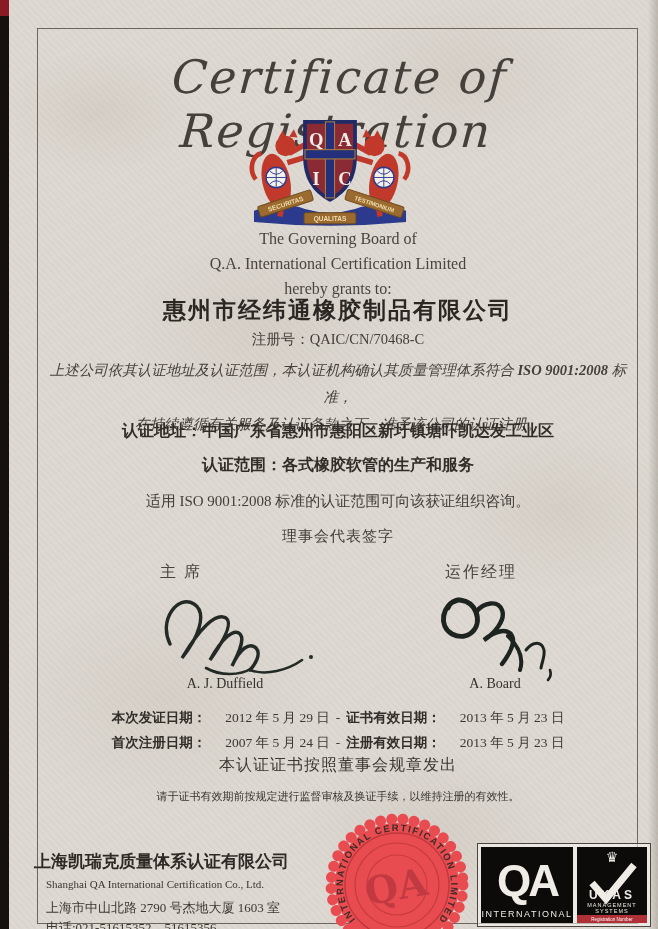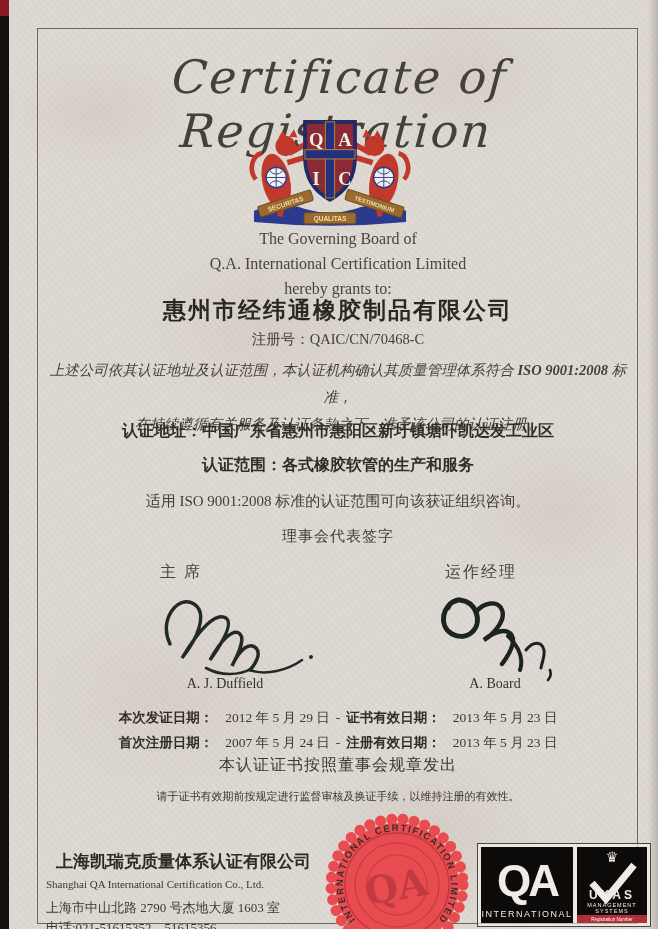--- a/index.html
+++ b/index.html
@@ -36,26 +36,26 @@
   .sig-title{position:absolute;font-size:16px;color:#4a443f;letter-spacing:2px;}
   .sig-title.left{left:160px;top:562px;}
   .sig-title.right{left:445px;top:562px;}
   .sig-svg{position:absolute;}
   .sig-name{position:absolute;font-size:14px;color:#36312c;text-align:center;}
   .sig-name.left{left:130px;top:676px;width:190px;}
   .sig-name.right{left:420px;top:676px;width:150px;}
   .dates-row{font-size:13.5px;color:#3d3731;}
   .dates-row .lbl{font-weight:bold;color:#322d28;}
   .dates-row .sep{margin:0 6px;}
-  .dates-row .val{margin-left:12px;}
+  .dates-row .val{margin-left:19px;}
   .dates-row.r1{top:709px;}
   .dates-row.r2{top:734px;}
   .issue-note{top:755px;font-size:16px;color:#3d3731;letter-spacing:1px;}
   .notice{top:789px;font-size:11px;font-weight:500;color:#38332d;}
-  .footer-cn{position:absolute;left:56px;top:850px;font-size:17px;font-weight:bold;color:#2e2925;}
+  .footer-cn{position:absolute;left:34px;top:850px;font-size:17px;font-weight:bold;color:#2e2925;}
   .footer-en{position:absolute;left:46px;top:878px;font-size:11px;color:#3c3630;}
   .footer-addr{position:absolute;left:46px;top:899px;font-size:13px;color:#3c3630;}
   .footer-phone{position:absolute;left:46px;top:919px;font-size:13px;color:#3c3630;}
   .seal{position:absolute;left:322px;top:810px;}
   .logo-panel{position:absolute;left:477px;top:843px;display:flex;gap:4px;padding:3px;
     border:1px solid #4a453e;background:rgba(250,248,244,.55);}
   .crest{position:absolute;left:228px;top:112px;}
 </style>
 </head>
 <body>

